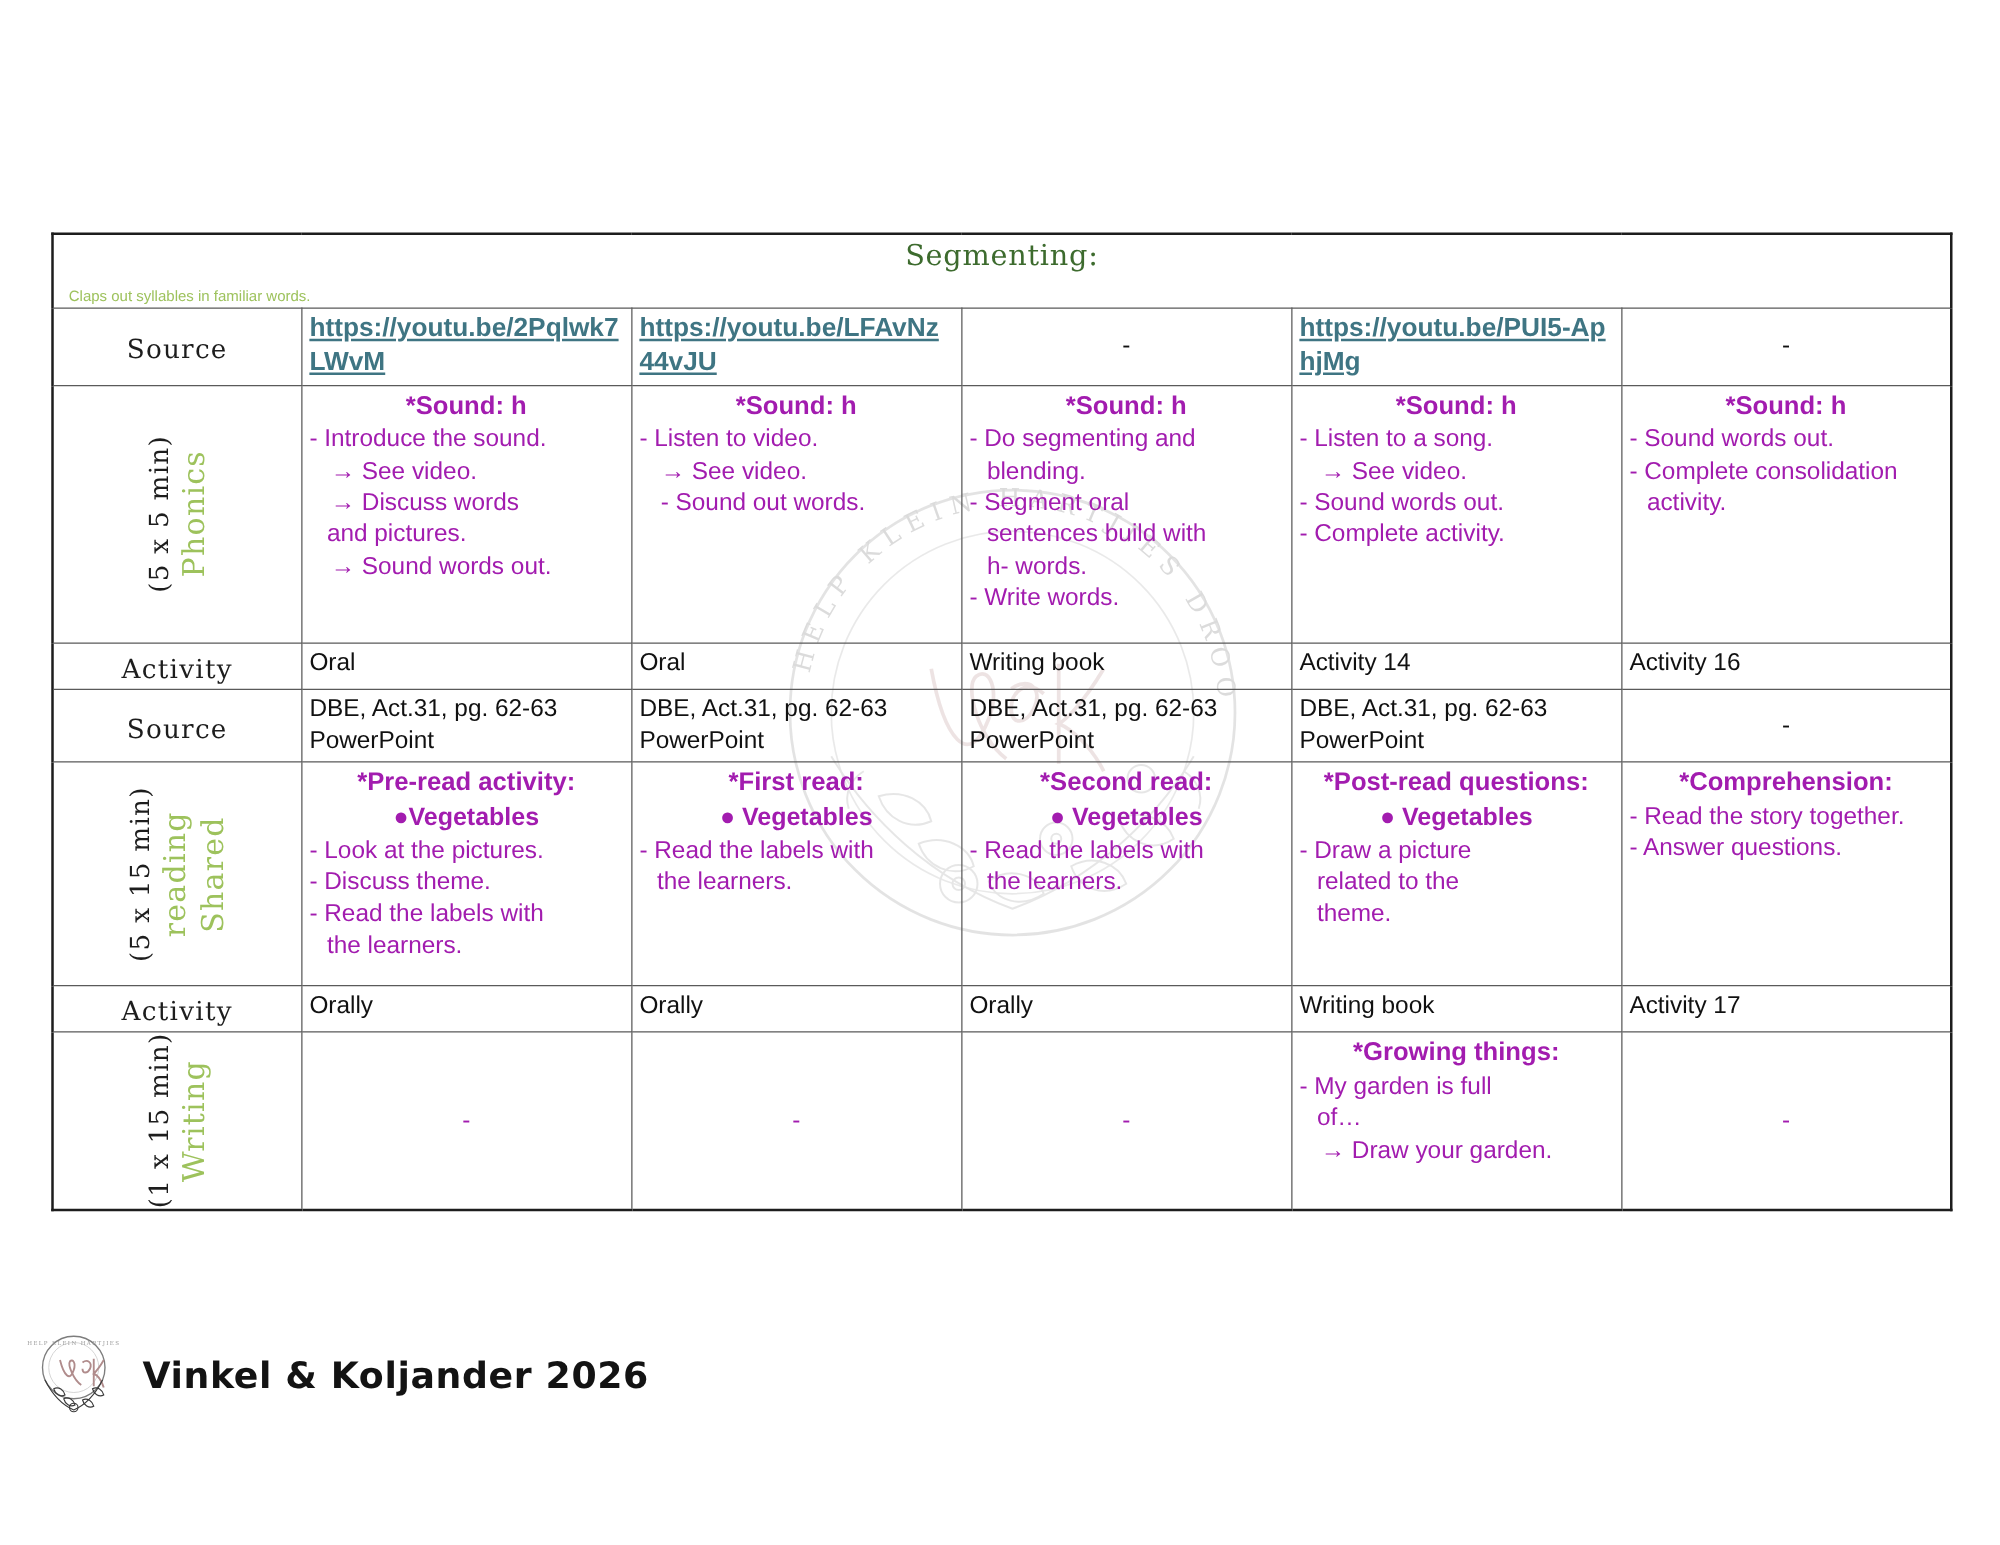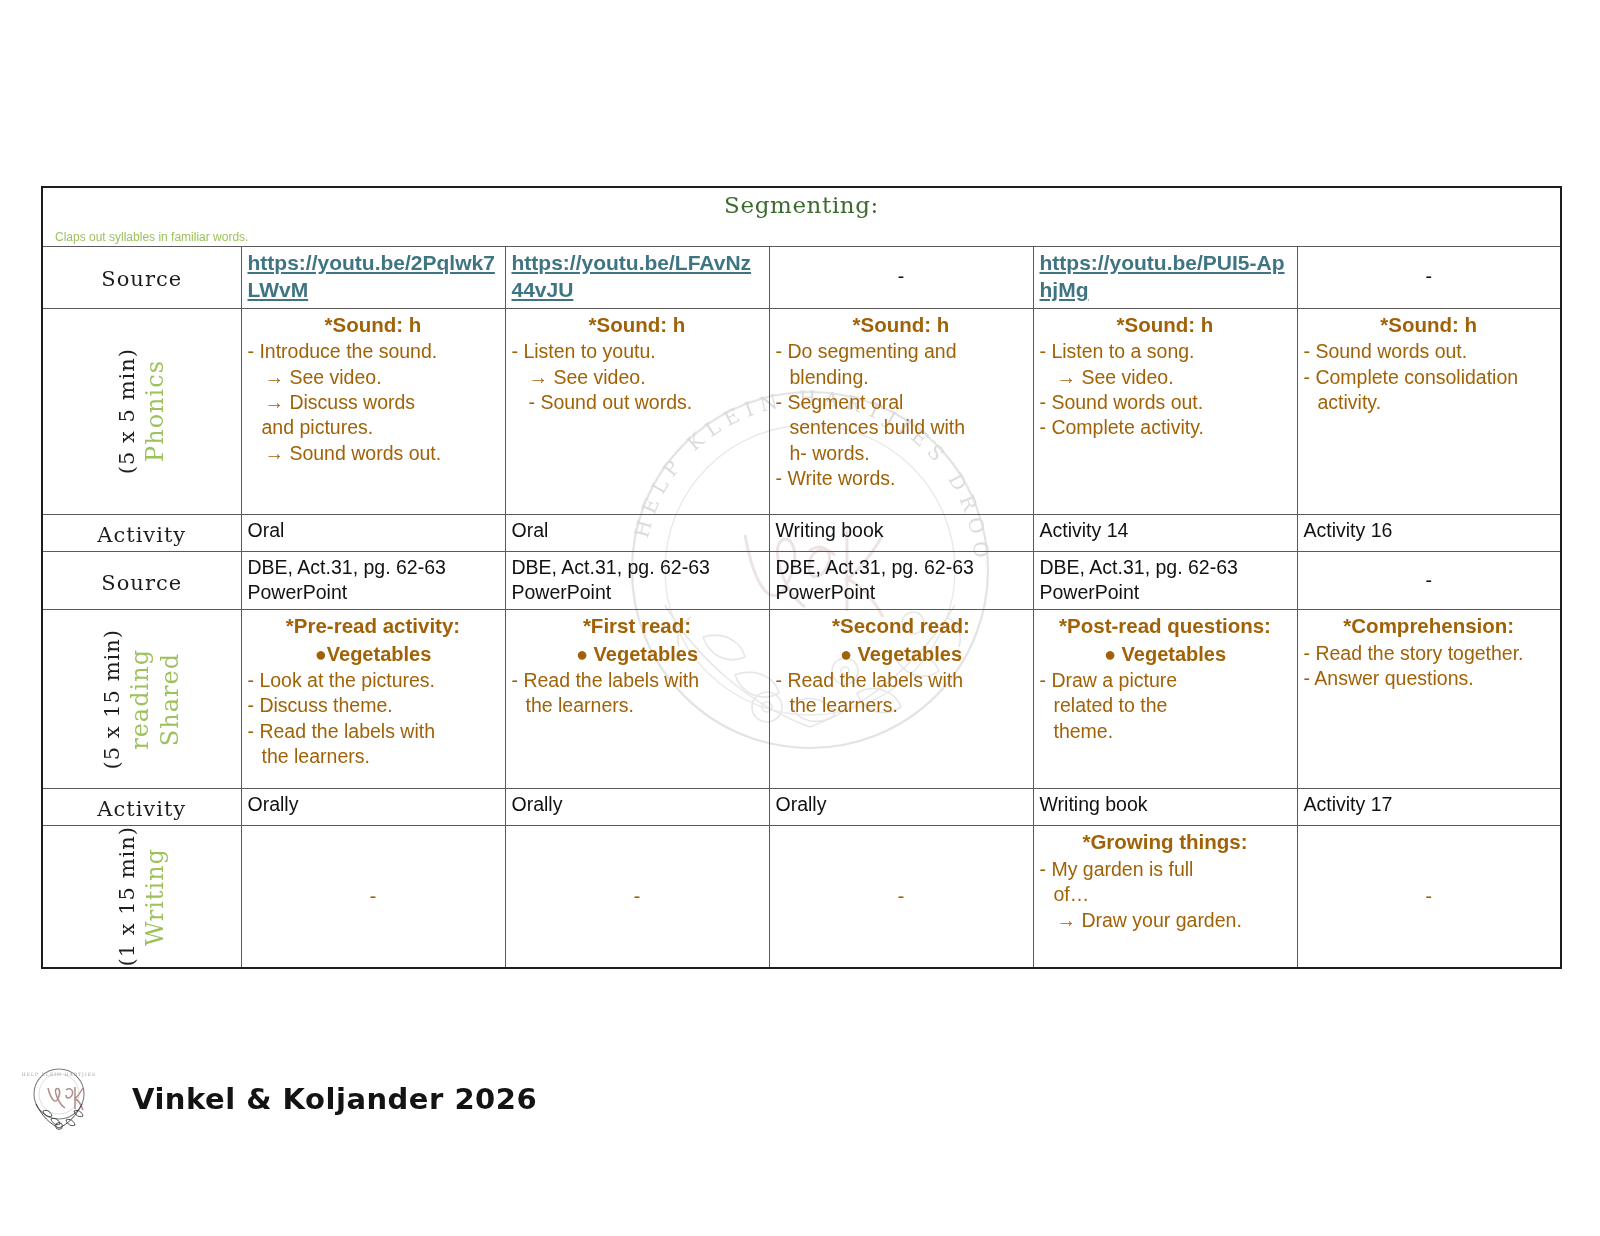--- a/index.html
+++ b/index.html
@@ -112,21 +112,21 @@
     letter-spacing: 1px;
     white-space: nowrap;
   }
   .vtext.green { color: #9dc25c; }
   .vtext.black { color: #1d1d1d; font-size: 21px; }
 
   
   .cell {
     font-size: 19.5px;
     line-height: 1.30;
-    color: #a16207;
+    color: #a21caf;
     margin-left: 14px;
   }
   .cell .hd {
     font-weight: bold;
     text-align: center;
     display: block;
     font-size: 20.5px;
     margin-bottom: 1px;
   }
   .cell .sub {
@@ -176,21 +176,21 @@
     font-size: 20px;
   }
 
   
   #footer {
     position: absolute;
     left: 20px;
     top: 1058px;
     display: flex;
     align-items: center;
-    gap: 34px;
+    gap: 16px;
     z-index: 3;
   }
   #footer-text {
     font-family: "DejaVu Sans", sans-serif;
     font-weight: bold;
     font-size: 29px;
     color: #131313;
     letter-spacing: 0.5px;
   }
 </style>
@@ -276,21 +276,21 @@
       <td class="cell">
           <span class="hd">*Sound: h</span>
           <span class="li">- Introduce the sound.</span>
           <span class="li2">→ See video.</span>
           <span class="li2">→ Discuss words</span>
           <span class="li" style="text-indent: 0px; padding-left: 14px;">and pictures.</span>
           <span class="li2">→ Sound words out.</span>
         </td>
       <td class="cell">
           <span class="hd">*Sound: h</span>
-          <span class="li">- Listen to youtu.</span>
+          <span class="li">- Listen to video.</span>
           <span class="li2">→ See video.</span>
           <span class="li2">- Sound out words.</span>
         </td>
       <td class="cell">
           <span class="hd">*Sound: h</span>
           <span class="li">- Do segmenting and</span>
           <span class="li" style="text-indent: 0px; padding-left: 14px;">blending.</span>
           <span class="li">- Segment oral</span>
           <span class="li" style="text-indent: 0px; padding-left: 14px;">sentences build with</span>
           <span class="li" style="text-indent: 0px; padding-left: 14px;">h- words.</span>

